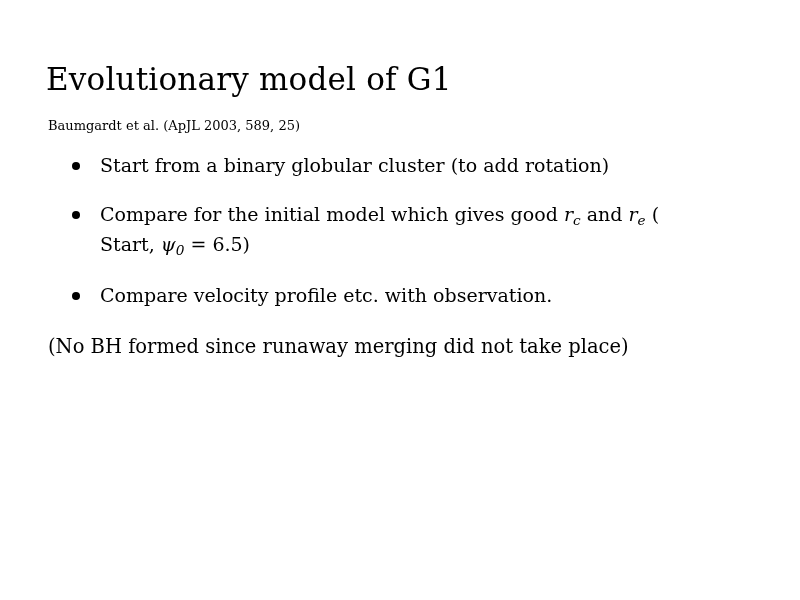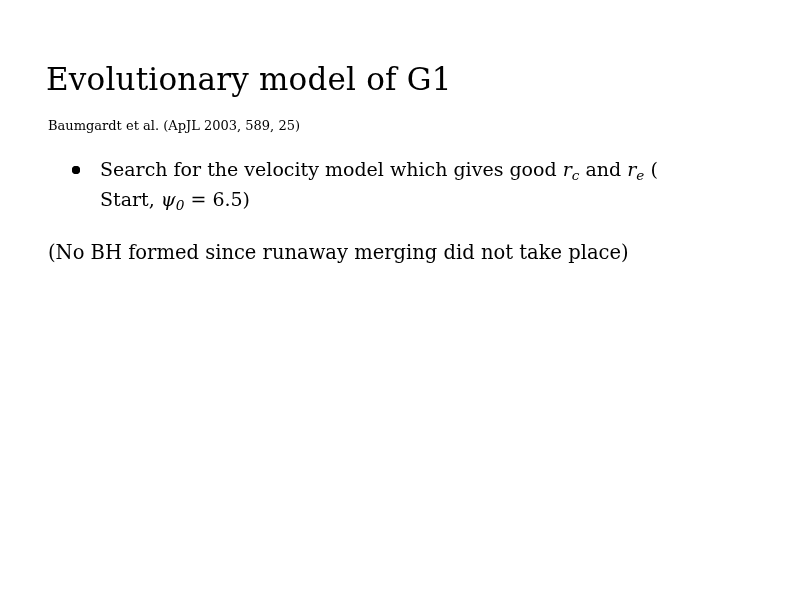--- a/index.html
+++ b/index.html
@@ -80,25 +80,30 @@
 <div class="slide">
 
   <h1 class="slide-title">Evolutionary model of G1</h1>
 
   <p class="reference">Baumgardt et al. (ApJL 2003, 589, 25)</p>
 
   <ul class="bullets">
 
     <li>
       <span class="bullet-dot"></span>
+      <span>Start from a binary globular cluster (to add rotation)</span>
     </li>
 
     <li>
       <span class="bullet-dot"></span>
-      <span><span>Search for the velocity model which gives good </span><span class="nowrap"><i class="math">r</i><span class="sub">c</span></span><span> and </span><span class="nowrap"><i class="math">r</i><span class="sub">e</span></span><span> ( Start, </span><span class="nowrap"><i class="math">ψ</i><span class="sub">0</span></span><span> = 6.5)</span></span>
+      <span><span>Compare for the initial model which gives good </span><span class="nowrap"><i class="math">r</i><span class="sub">c</span></span><span> and </span><span class="nowrap"><i class="math">r</i><span class="sub">e</span></span><span> ( Start, </span><span class="nowrap"><i class="math">ψ</i><span class="sub">0</span></span><span> = 6.5)</span></span>
     </li>
 
+    <li>
+      <span class="bullet-dot"></span>
+      <span>Compare velocity profile etc. with observation.</span>
+    </li>
 
   </ul>
 
   <p class="closing">(No BH formed since runaway merging did not take place)</p>
 
 </div>
 
 </body></html>

